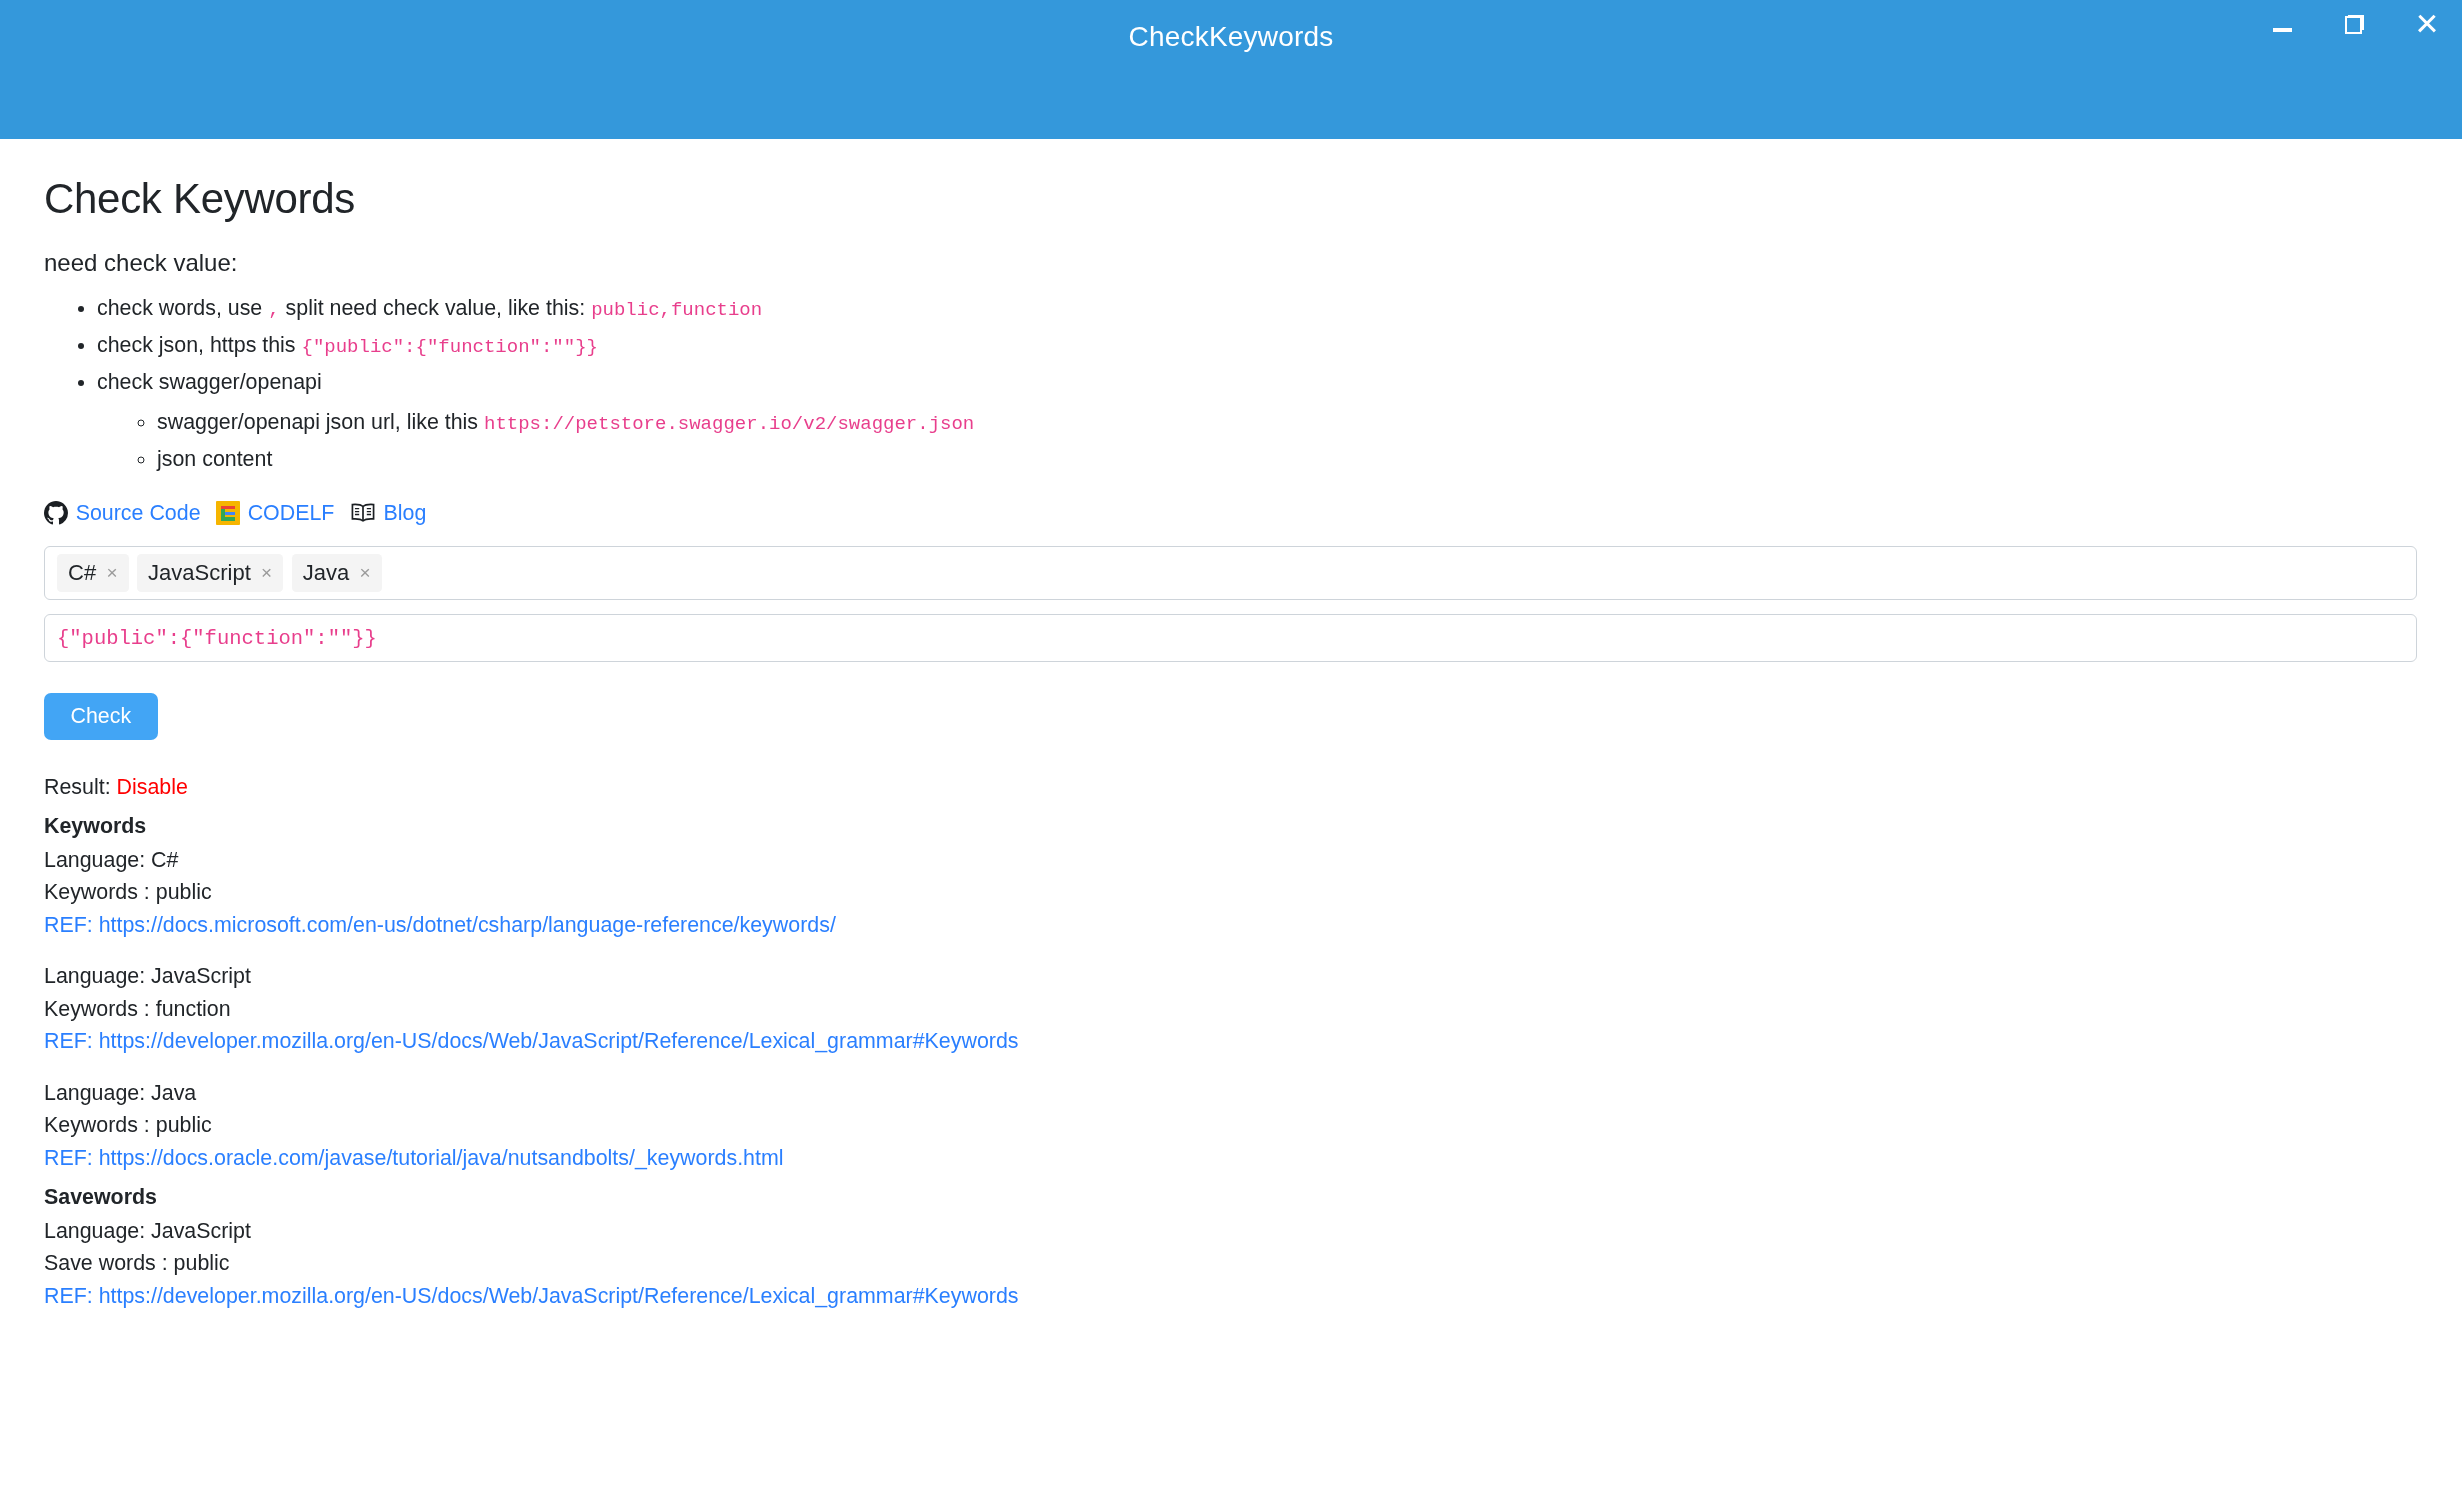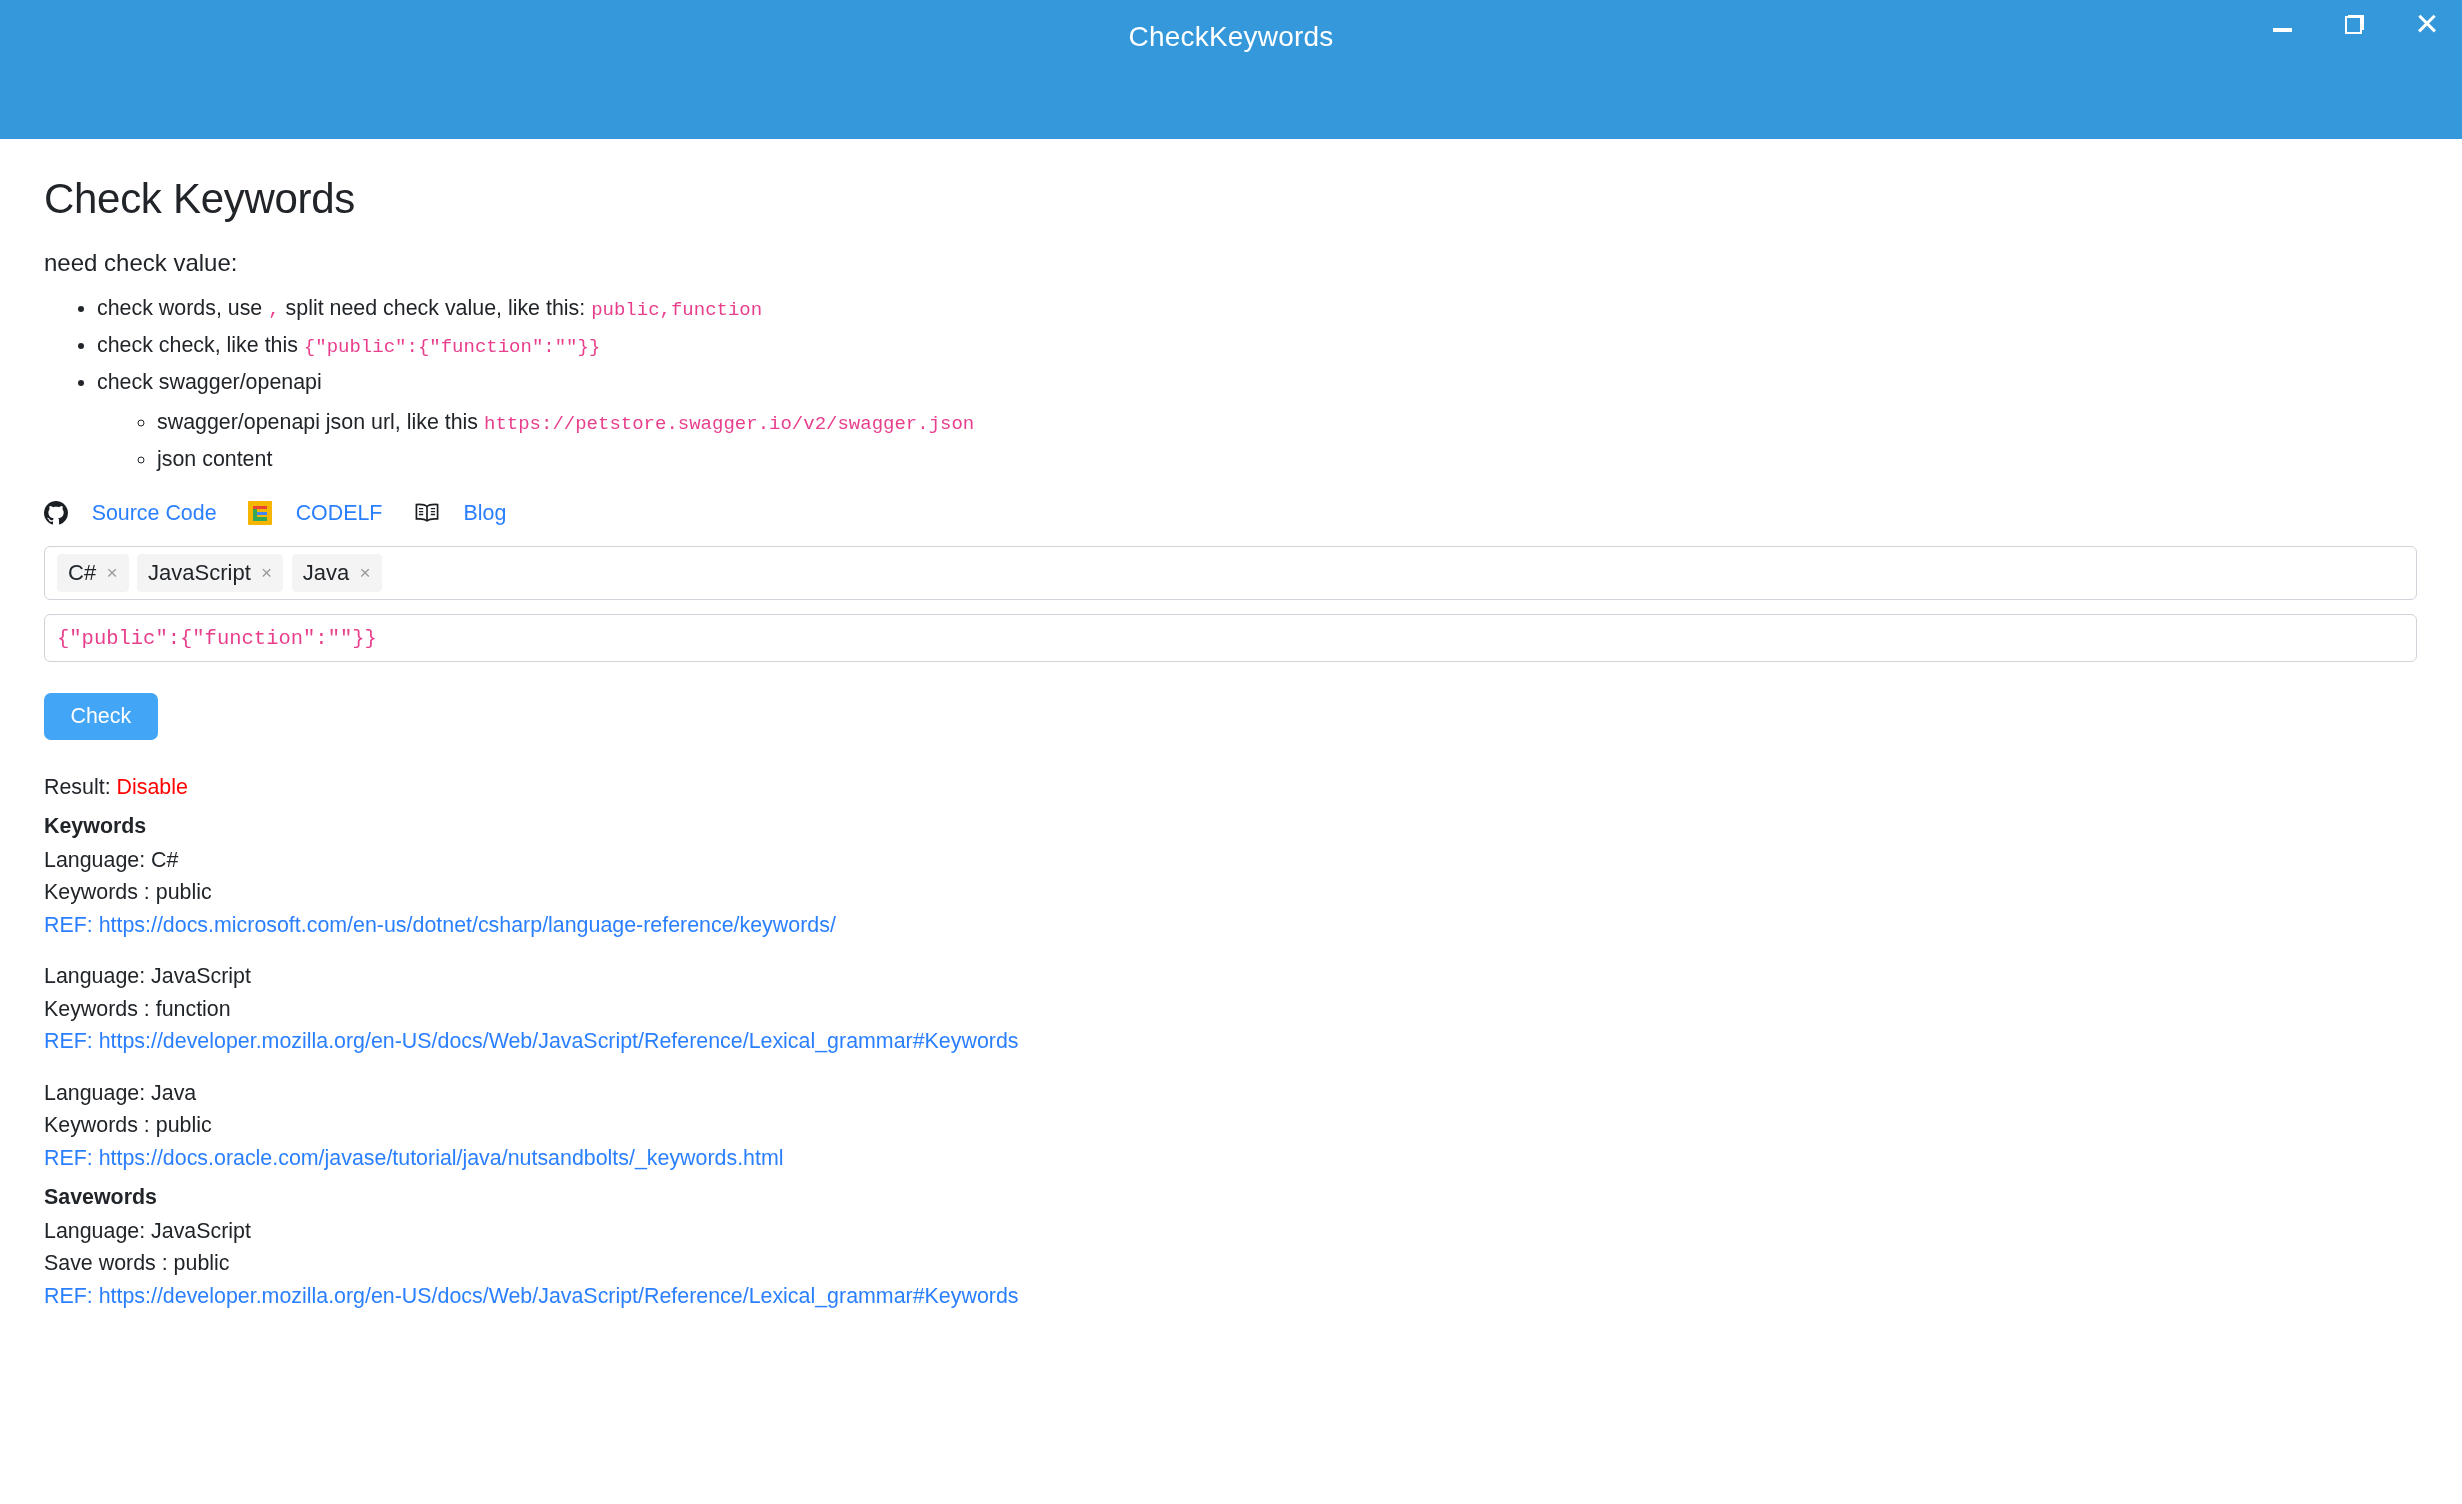--- a/index.html
+++ b/index.html
@@ -136,21 +136,21 @@
     color: #e83e8c;
     font-size: 19px;
     word-break: break-word;
   }
 
   
   .linkrow {
     display: flex;
     align-items: center;
     margin-top: 24px;
-    gap: 16px;
+    gap: 0;
     font-size: 21.4px;
   }
   .linkrow a {
     color: #2a7fff;
     text-decoration: none;
     margin-right: 15.4px;
   }
 
   .gh-icon {
     width: 24px; height: 24px;
@@ -305,21 +305,21 @@
 
   <h1 class="page-title">Check Keywords</h1>
 
   <div class="lead">need check value:</div>
 
   <ul class="hints">
     <li>
       <span>check words, use </span><code class="mono">,</code><span> split need check value, like this: </span><code class="mono">public,function</code>
     </li>
     <li>
-      <span>check check, like this </span><code class="mono">{"public":{"function":""}}</code>
+      <span>check json, https this </span><code class="mono">{"public":{"function":""}}</code>
     </li>
     <li>
       <span>check swagger/openapi</span>
       <ul class="subhints">
         <li>
           <span>swagger/openapi json url, like this </span><code class="mono">https://petstore.swagger.io/v2/swagger.json</code>
         </li>
         <li>
           <span>json content</span>
         </li>

